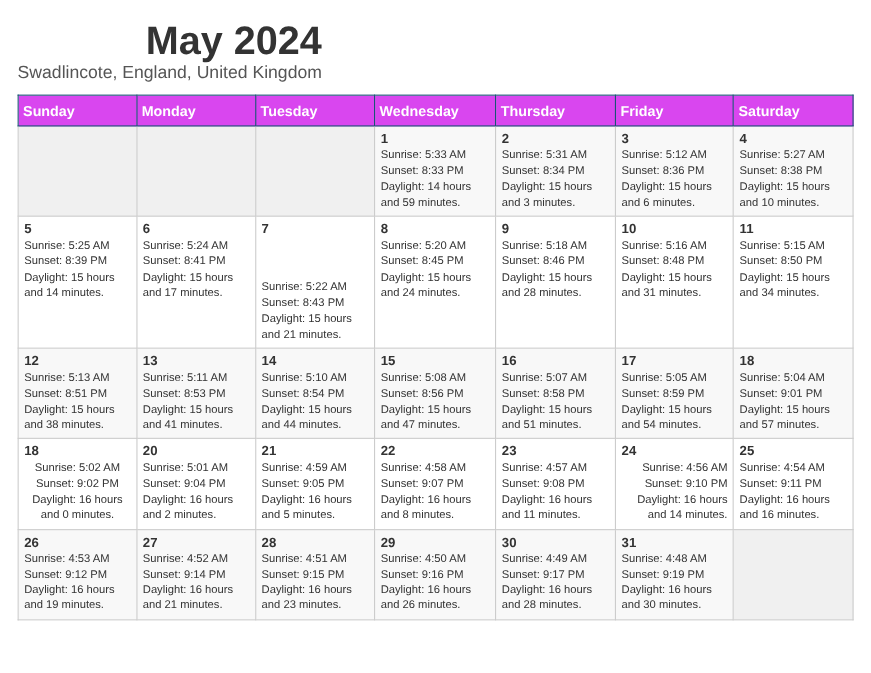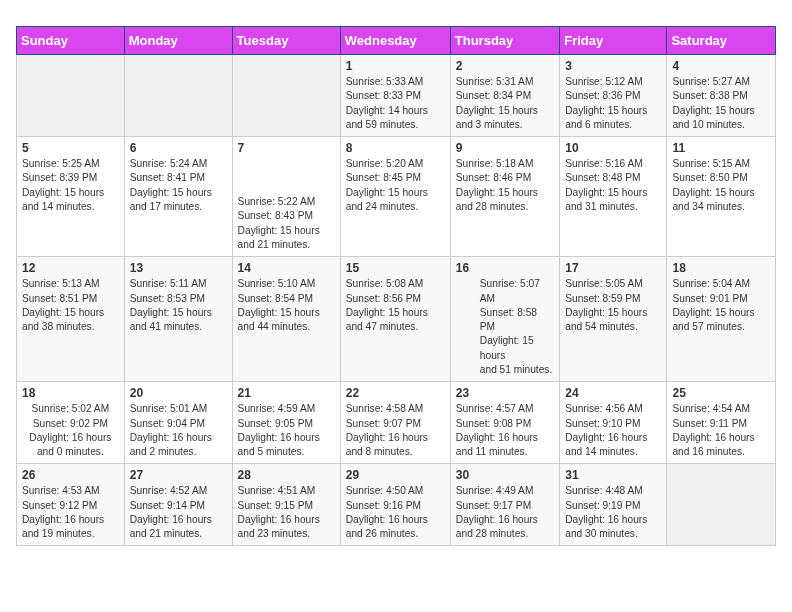--- a/index.html
+++ b/index.html
@@ -79,20 +79,24 @@
       color: #333;
     }
     .empty-cell {
       background: #f0f0f0 !important;
     }
   </style>
 </head>
 <body>
 
 <div class="header-section">
+  <div class="title-section">
+    <div class="calendar-title">May 2024</div>
+    <div class="calendar-subtitle">Swadlincote, England, United Kingdom</div>
+  </div>
 </div>
 
 <table>
   <thead>
     <tr>
     <th>Sunday</th>
         <th>Monday</th>
         <th>Tuesday</th>
         <th>Wednesday</th>
         <th>Thursday</th>
@@ -209,21 +213,21 @@
         </td>
         <td>
           <span class="day-number">15</span>
           <div class="day-info" style="white-space: pre-line;">Sunrise: 5:08 AM
 Sunset: 8:56 PM
 Daylight: 15 hours
 and 47 minutes.</div>
         </td>
         <td>
           <span class="day-number">16</span>
-          <div class="day-info" style="white-space: pre-line; margin-left: 24px;">Sunrise: 5:07 AM
+          <div class="day-info" style="white-space: pre-line;">Sunrise: 5:07 AM
 Sunset: 8:58 PM
 Daylight: 15 hours
 and 51 minutes.</div>
         </td>
         <td>
           <span class="day-number">17</span>
           <div class="day-info" style="white-space: pre-line;">Sunrise: 5:05 AM
 Sunset: 8:59 PM
 Daylight: 15 hours
 and 54 minutes.</div>
@@ -267,21 +271,21 @@
         </td>
         <td>
           <span class="day-number">23</span>
           <div class="day-info" style="white-space: pre-line;">Sunrise: 4:57 AM
 Sunset: 9:08 PM
 Daylight: 16 hours
 and 11 minutes.</div>
         </td>
         <td>
           <span class="day-number">24</span>
-          <div class="day-info" style="white-space: pre-line;">Sunrise: 4:56 AM
+          <div class="day-info" style="white-space: pre-line; text-align: right;">Sunrise: 4:56 AM
 Sunset: 9:10 PM
 Daylight: 16 hours
 and 14 minutes.</div>
         </td>
         <td>
           <span class="day-number">25</span>
           <div class="day-info" style="white-space: pre-line;">Sunrise: 4:54 AM
 Sunset: 9:11 PM
 Daylight: 16 hours
 and 16 minutes.</div>

